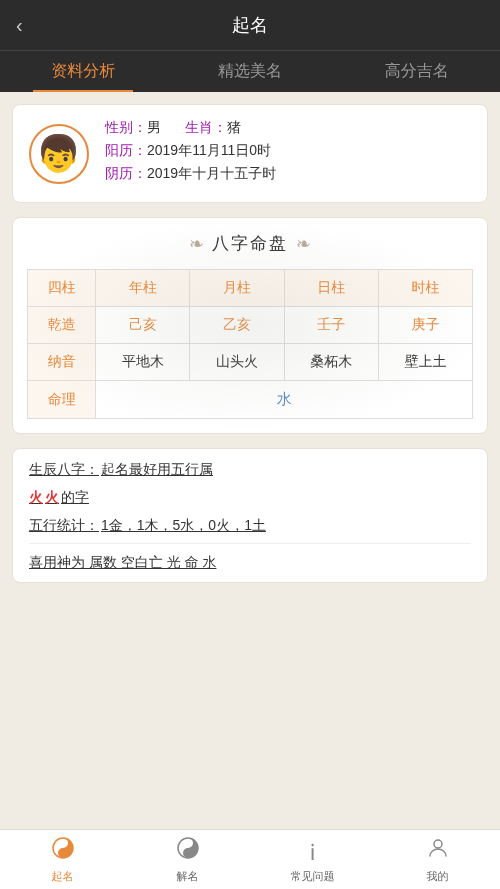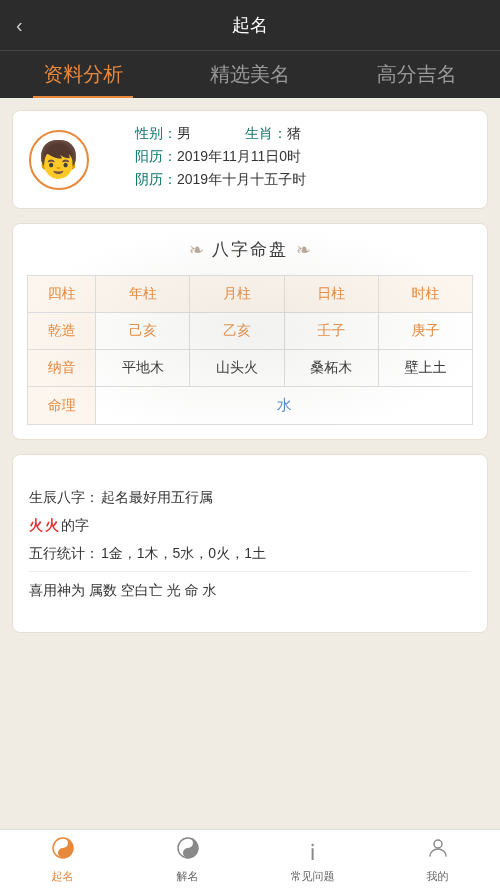--- a/index.html
+++ b/index.html
@@ -37,21 +37,21 @@
     
     .tabs {
       background: #2c2c2c;
       display: flex;
       border-top: 1px solid #444;
     }
     .tab {
       flex: 1;
       text-align: center;
       padding: 10px 8px;
-      font-size: 20px;
+      font-size: 16px;
       color: #999;
       cursor: pointer;
       position: relative;
     }
     .tab.active {
       color: #e8883a;
     }
     .tab.active::after {
       content: '';
       position: absolute;
@@ -98,22 +98,21 @@
       flex: 1;
     }
     .info-row {
       display: flex;
       gap: 24px;
       margin-bottom: 5px;
       font-size: 14px;
       color: #333;
     }
     .info-label {
-      color: #0f766e;
-      margin-left: 30px;
+      color: #a21caf;
     }
     .info-value {
       color: #333;
     }
 
     
     .bazi-section {
       background: #fff;
       border-radius: 8px;
       padding: 14px;
@@ -175,25 +174,26 @@
     }
     .bazi-table tr:nth-child(4) td:not(:first-child) {
       color: #5588cc;
       font-size: 15px;
     }
 
     
     .desc-section {
       background: #fff;
       border-radius: 8px;
-      padding: 28px 16px;
+      padding: 6px 16px;
       border: 1px solid #e8e0d5;
       font-size: 14px;
       line-height: 2;
       color: #333;
+      text-decoration: underline;
     }
     .desc-row {
       display: flex;
       flex-wrap: wrap;
       align-items: center;
       gap: 2px;
     }
     .fire-text {
       color: #e53333;
       font-weight: bold;

